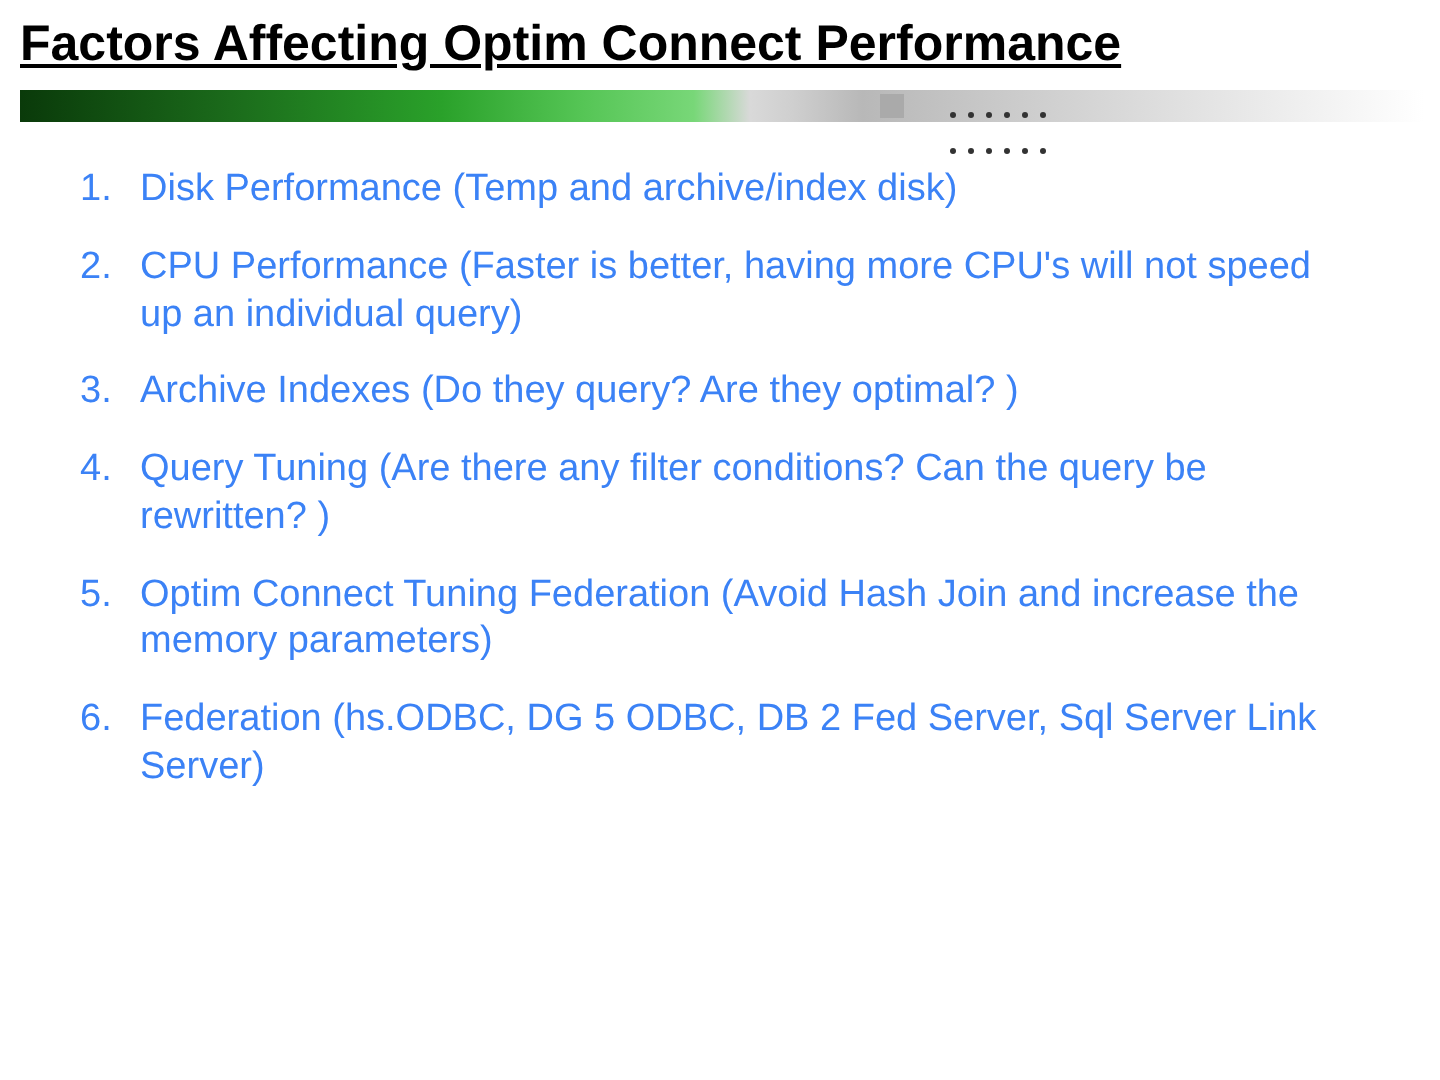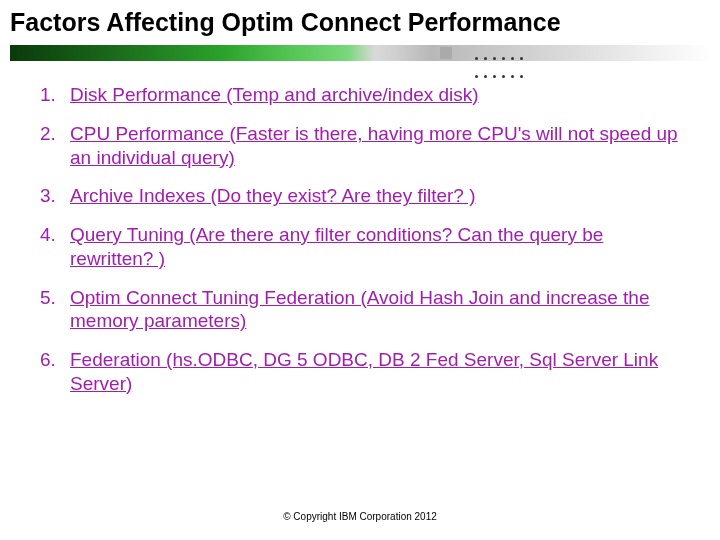--- a/index.html
+++ b/index.html
@@ -15,20 +15,21 @@
   .slide {
     position: relative;
     width: 720px;
     height: 540px;
     box-sizing: border-box;
   }
   .title {
     font-weight: bold;
     font-size: 25px;
     padding: 8px 10px 6px 10px;
+    text-decoration: underline;
   }
   .bar {
     position: relative;
     width: 702px;
     height: 16px;
     margin-left: 10px;
     margin-top: 2px;
     background: linear-gradient(to right,
       #0a3a0a 0%,
       #1b6b1b 15%,
@@ -69,22 +70,21 @@
     padding: 0;
     margin: 22px 40px 0 40px;
   }
   .list li {
     counter-increment: num;
     position: relative;
     font-size: 19px;
     line-height: 1.25;
     margin-bottom: 15px;
     padding-left: 30px;
-    color: #a21caf;
-    text-decoration: underline;
+    color: #3b82f6;
   }
   .list li::before {
     content: counter(num) ".";
     position: absolute;
     left: 0;
     top: 0;
   }
   .copyright {
     position: absolute;
     bottom: 18px;
@@ -104,21 +104,20 @@
   <div class="bar">
     <div class="graybox"></div>
     <div class="dots">
       <span></span><span></span><span></span><span></span><span></span><span></span><br>
       <span></span><span></span><span></span><span></span><span></span><span></span>
     </div>
   </div>
 
   <ol class="list">
     <li>Disk Performance (Temp and archive/index disk)</li>
-    <li>CPU Performance (Faster is there, having more CPU's will not speed up an individual query)</li>
-    <li>Archive Indexes (Do they exist? Are they filter? )</li>
+    <li>CPU Performance (Faster is better, having more CPU's will not speed up an individual query)</li>
+    <li>Archive Indexes (Do they query? Are they optimal? )</li>
     <li>Query Tuning (Are there any filter conditions? Can the query be rewritten? )</li>
     <li>Optim Connect Tuning Federation (Avoid Hash Join and increase the memory parameters)</li>
     <li>Federation (hs.ODBC, DG 5 ODBC, DB 2 Fed Server, Sql Server Link Server)</li>
   </ol>
 
-  <div class="copyright">© Copyright IBM Corporation 2012</div>
 </div>
 
 </body></html>

